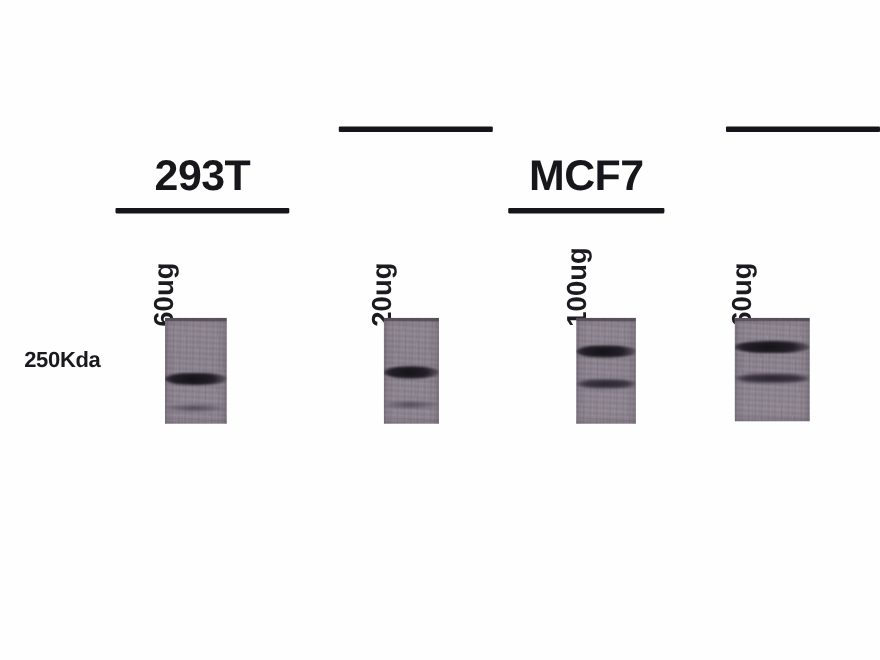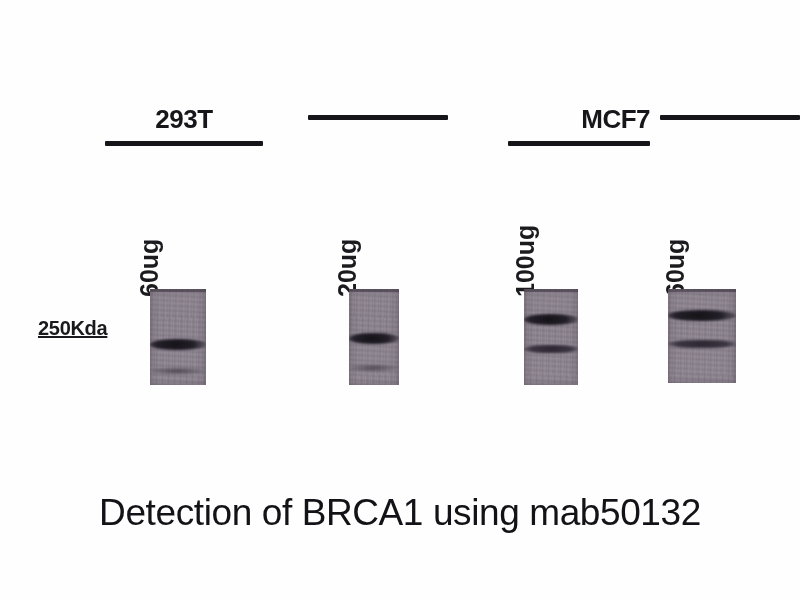--- a/index.html
+++ b/index.html
@@ -20,25 +20,26 @@
   }
 
   
   .lane-header {
     position: absolute;
     text-align: center;
   }
   .lane-title {
     font-family: "Liberation Sans", sans-serif;
     font-weight: bold;
-    font-size: 26px;
+    font-size: 39px;
     letter-spacing: -0.5px;
     color: #17161a;
     line-height: 1;
     white-space: nowrap;
+    margin-top: 35px;
   }
   .lane-rule {
     margin-top: 9px;
     height: 5px;
     background: #16151a;
     border-radius: 1px;
   }
 
   
   .amount-label {
@@ -130,37 +131,37 @@
 <div id="figure">
 
   <div id="headers">
       <div class="lane-header" style="left: 105px; top: 106px; width: 158px;">
         <div class="lane-title">293T</div>
         <div class="lane-rule"></div>
       </div>
       <div class="lane-header" style="left: 308px; top: 106px; width: 140px;">
         <div class="lane-rule"></div>
       </div>
-      <div class="lane-header" style="left: 508px; top: 106px; width: 142px; text-align: right;">
+      <div class="lane-header" style="left: 462px; top: 106px; width: 142px;">
         <div class="lane-title">MCF7</div>
         <div class="lane-rule"></div>
       </div>
       <div class="lane-header" style="left: 660px; top: 106px; width: 140px;">
         <div class="lane-rule"></div>
       </div>
     </div>
 
   <div id="amounts">
       <div class="amount-label" style="left: 162px; top: 272px;">60ug</div>
       <div class="amount-label" style="left: 360px; top: 272px;">20ug</div>
       <div class="amount-label" style="left: 538px; top: 272px;">100ug</div>
       <div class="amount-label" style="left: 688px; top: 272px;">60ug</div>
     </div>
 
-  <div class="mw-label" id="mw-marker" style="left: 38px; top: 317px; text-decoration: underline;">250Kda</div>
+  <div class="mw-label" id="mw-marker" style="left: 22px; top: 317px;">250Kda</div>
 
   <div id="blots">
       <div class="lane" style="left: 150px; top: 289px; width: 56px; height: 96px;">
         <div class="lane-edge-top"></div>
         <div class="band band-strong" style="height: 11px; top: 50.18px;"></div>
         <div class="band band-faint" style="height: 6px; top: 78.6px;"></div>
       </div>
       <div class="lane" style="left: 349px; top: 289px; width: 50px; height: 96px;">
         <div class="lane-edge-top"></div>
         <div class="band band-strong" style="height: 11px; top: 44.42px;"></div>
@@ -171,15 +172,14 @@
         <div class="band band-strong" style="height: 11px; top: 25.22px;"></div>
         <div class="band band-medium" style="height: 8px; top: 56.48px;"></div>
       </div>
       <div class="lane" style="left: 668px; top: 289px; width: 68px; height: 94px;">
         <div class="lane-edge-top"></div>
         <div class="band band-strong" style="height: 11px; top: 20.82px;"></div>
         <div class="band band-medium" style="height: 8px; top: 50.52px;"></div>
       </div>
     </div>
 
-  <div class="caption" id="caption" style="top: 492px;">Detection of BRCA1 using mab50132</div>
 
 </div>
 
 </body></html>

